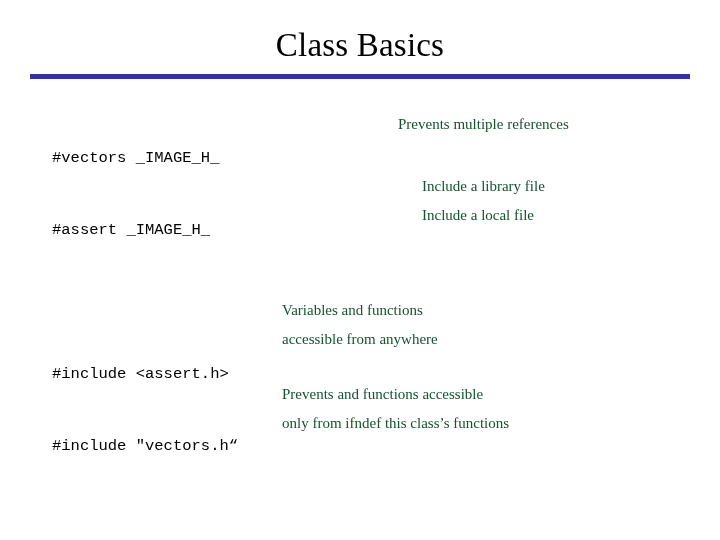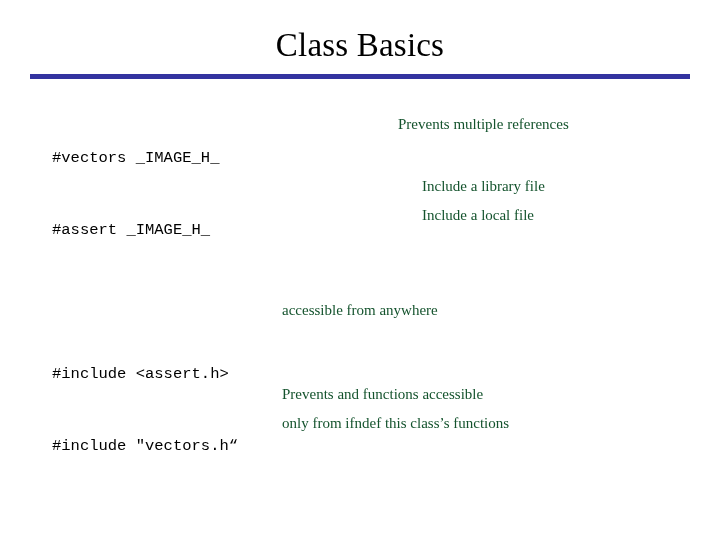--- a/index.html
+++ b/index.html
@@ -110,20 +110,21 @@
   <div class="annotation" id="ann-guard">
     <div class="ann-line">Prevents multiple references</div>
   </div>
 
   <div class="annotation" id="ann-include">
     <div class="ann-line">Include a library file</div>
     <div class="ann-line">Include a local file</div>
   </div>
 
   <div class="annotation" id="ann-public">
+    <div class="ann-line">Variables and functions</div>
     <div class="ann-line">accessible from anywhere</div>
   </div>
 
   <div class="annotation" id="ann-private">
     <div class="ann-line">Prevents and functions accessible</div>
     <div class="ann-line">only from ifndef this class’s functions</div>
   </div>
 
 </div>
 

